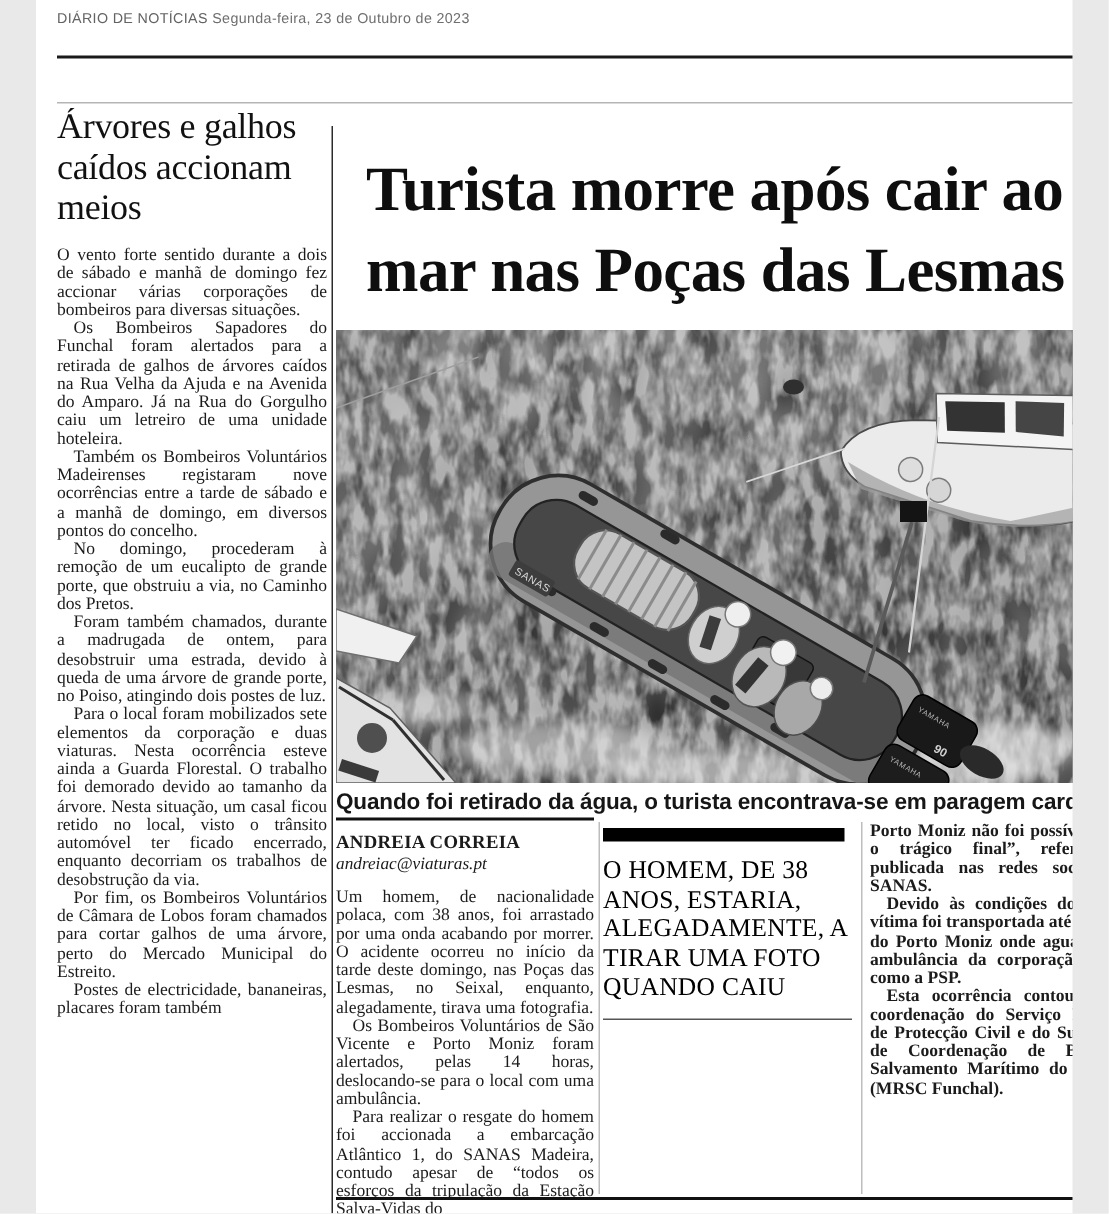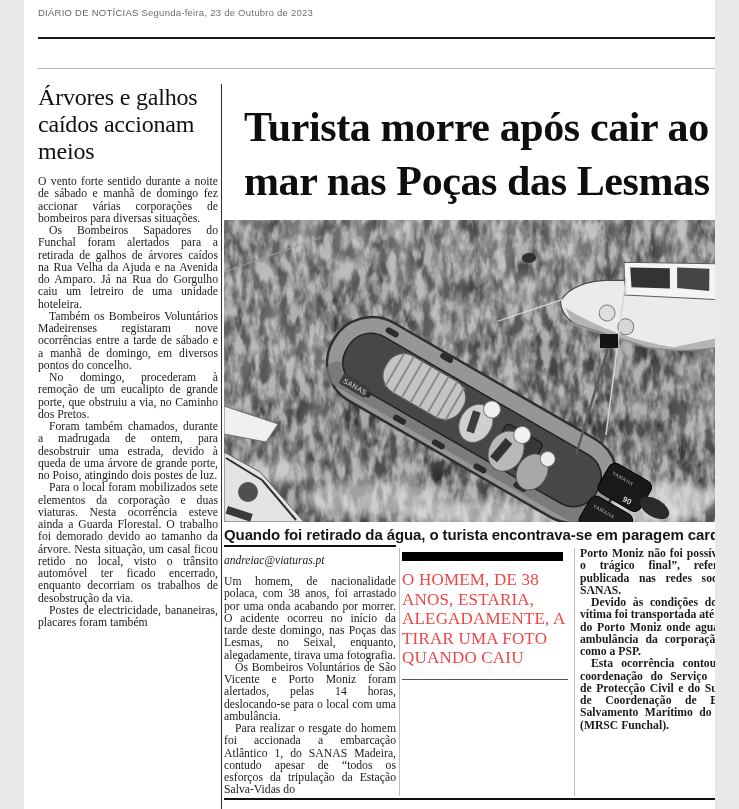--- a/index.html
+++ b/index.html
@@ -10,21 +10,21 @@
   
   .masthead{position:absolute;left:14px;top:7px;font-family:"Liberation Sans",sans-serif;
     font-size:9.5px;color:#6f6f6f;letter-spacing:.25px;white-space:nowrap;}
   .masthead .paper{color:#636363;}
   .rule-top{position:absolute;left:14px;width:721px;top:37px;height:2px;background:#1a1a1a;}
   .rule-section{position:absolute;left:14px;width:721px;top:68px;height:1px;background:#b5b5b5;}
   .vrule-main{position:absolute;left:197px;top:84px;height:725px;width:1px;background:#2c2c2c;}
   .vrule-right{position:absolute;left:735px;top:84px;height:716px;width:1px;background:#2c2c2c;}
 
   
-  .side{position:absolute;left:14px;top:84px;width:180px;height:725px;overflow:hidden;}
+  .side{position:absolute;left:14px;top:72px;width:180px;height:725px;overflow:hidden;}
   .side h2{margin:0 0 11px 0;font-weight:normal;font-size:24px;line-height:27px;width:162px;
     letter-spacing:-.2px;color:#111;}
   .body p{margin:0;font-size:11.7px;line-height:12.25px;text-align:justify;
     hyphens:auto;-webkit-hyphens:auto;}
   .body p + p{text-indent:11px;}
 
   
   .headline{position:absolute;left:204px;top:84px;width:531px;margin:16px;font-weight:bold;
     font-size:42px;line-height:54px;letter-spacing:-.4px;color:#0e0e0e;}
   figure.photo{position:absolute;left:200px;top:220px;width:535px;margin:0;}
@@ -39,21 +39,21 @@
   .col3{left:356px;width:179px;top:3px;font-weight:bold;}
   .gutter1{position:absolute;left:375px;top:548px;height:248px;width:1px;background:#bdbdbd;}
   .gutter2{position:absolute;left:550px;top:548px;height:248px;width:1px;background:#bdbdbd;}
 
   .byline-rule{height:2px;background:#111;width:172px;margin-bottom:7px;}
   .author{font-weight:bold;font-size:12.5px;letter-spacing:.2px;}
   .email{font-style:italic;font-size:11.5px;margin:1px 0 10px 0;}
 
   .col2{left:178px;width:166px;top:7px;}
   .quote-bar{height:9px;background:#000;width:161px;margin-bottom:9px;}
-  .pull-quote{margin:0;font-size:17px;line-height:19.5px;color:#ef4444;letter-spacing:.2px;
+  .pull-quote{margin:0;font-size:17px;line-height:19.5px;color:#000000;letter-spacing:.2px;
     text-transform:uppercase;width:166px;}
   .quote-rule{height:1px;background:#555;width:166px;margin-top:11px;}
 
   .rule-bottom{position:absolute;left:200px;top:798px;width:535px;height:2px;background:#111;}
 </style>
 </head>
 <body>
 
 <div class="page">
 
@@ -63,26 +63,27 @@
   </div>
   <div class="rule-top"></div>
   <div class="rule-section"></div>
   <div class="vrule-main"></div>
   <div class="vrule-right"></div>
 
   <aside class="side">
     <h2>Árvores e galhos caídos accionam meios</h2>
     <div class="body">
 
-    <p>O vento forte sentido durante a noite de sábado e manhã de domingo fez accionar várias corporações de bombeiros para diversas situações.</p>
+    <p>O vento forte sentido durante a dois de sábado e manhã de domingo fez accionar várias corporações de bombeiros para diversas situações.</p>
         <p>Os Bombeiros Sapadores do Funchal foram alertados para a retirada de galhos de árvores caídos na Rua Velha da Ajuda e na Avenida do Amparo. Já na Rua do Gorgulho caiu um letreiro de uma unidade hoteleira.</p>
         <p>Também os Bombeiros Voluntários Madeirenses registaram nove ocorrências entre a tarde de sábado e a manhã de domingo, em diversos pontos do concelho.</p>
         <p>No domingo, procederam à remoção de um eucalipto de grande porte, que obstruiu a via, no Caminho dos Pretos.</p>
         <p>Foram também chamados, durante a madrugada de ontem, para desobstruir uma estrada, devido à queda de uma árvore de grande porte, no Poiso, atingindo dois postes de luz.</p>
         <p>Para o local foram mobilizados sete elementos da corporação e duas viaturas. Nesta ocorrência esteve ainda a Guarda Florestal. O trabalho foi demorado devido ao tamanho da árvore.  Nesta situação, um casal ficou retido no local, visto o trânsito automóvel ter ficado encerrado, enquanto decorriam os trabalhos de desobstrução da via.</p>
+        <p>Por fim, os Bombeiros Voluntários de Câmara de Lobos foram chamados para cortar galhos de uma árvore, perto do Mercado Municipal do Estreito.</p>
         <p>Postes de electricidade, bananeiras, placares foram também</p>
       </div>
   </aside>
 
   <h1 class="headline">Turista morre após cair ao mar nas Poças das Lesmas</h1>
 
   <figure class="photo">
     <svg width="535" height="302" viewBox="0 0 535 302" role="img">
       <defs>
         <linearGradient id="seaG" x1="0" y1="0" x2="0.25" y2="1">
@@ -204,20 +205,21 @@
     </svg>
     <figcaption>
       <span class="cap-text">Quando foi retirado da água, o turista encontrava-se em paragem cardiorrespiratória.</span>
       <span class="cap-credit">FOTO FACEBOOK/ SANAS MADEIRA</span>
     </figcaption>
   </figure>
 
   <div class="cols">
     <div class="col col1">
       <div class="byline-rule"></div>
+      <div class="author">ANDREIA CORREIA</div>
       <div class="email">andreiac@viaturas.pt</div>
       <div class="body">
 
       <p>Um homem, de nacionalidade polaca, com 38 anos, foi arrastado por uma onda acabando por morrer. O acidente ocorreu no início da tarde deste domingo, nas Poças das Lesmas, no Seixal, enquanto, alegadamente, tirava uma fotografia.</p>
           <p>Os Bombeiros Voluntários de São Vicente e Porto Moniz foram alertados, pelas 14 horas, deslocando-se para o local com uma ambulância.</p>
           <p>Para realizar o resgate do homem foi accionada a embarcação Atlântico 1, do SANAS Madeira, contudo apesar de “todos os esforços da tripulação da Estação Salva-Vidas do</p>
         </div>
     </div>
 
     <div class="col col2">

